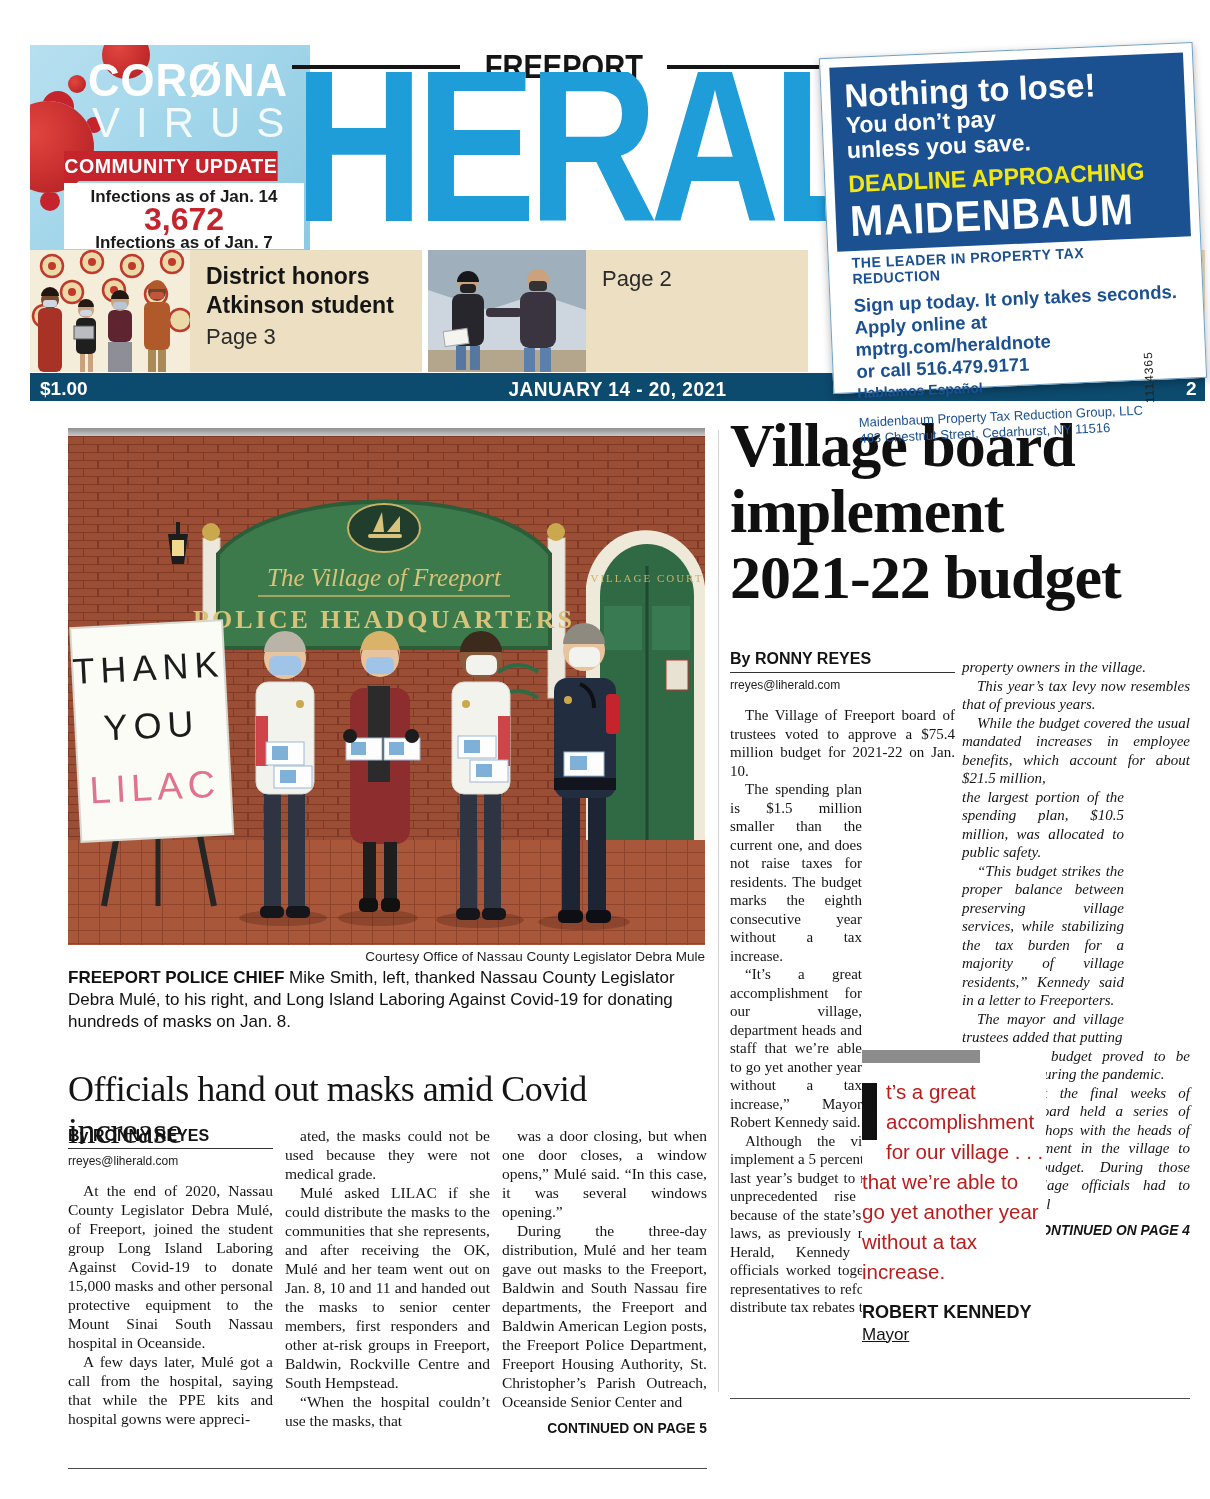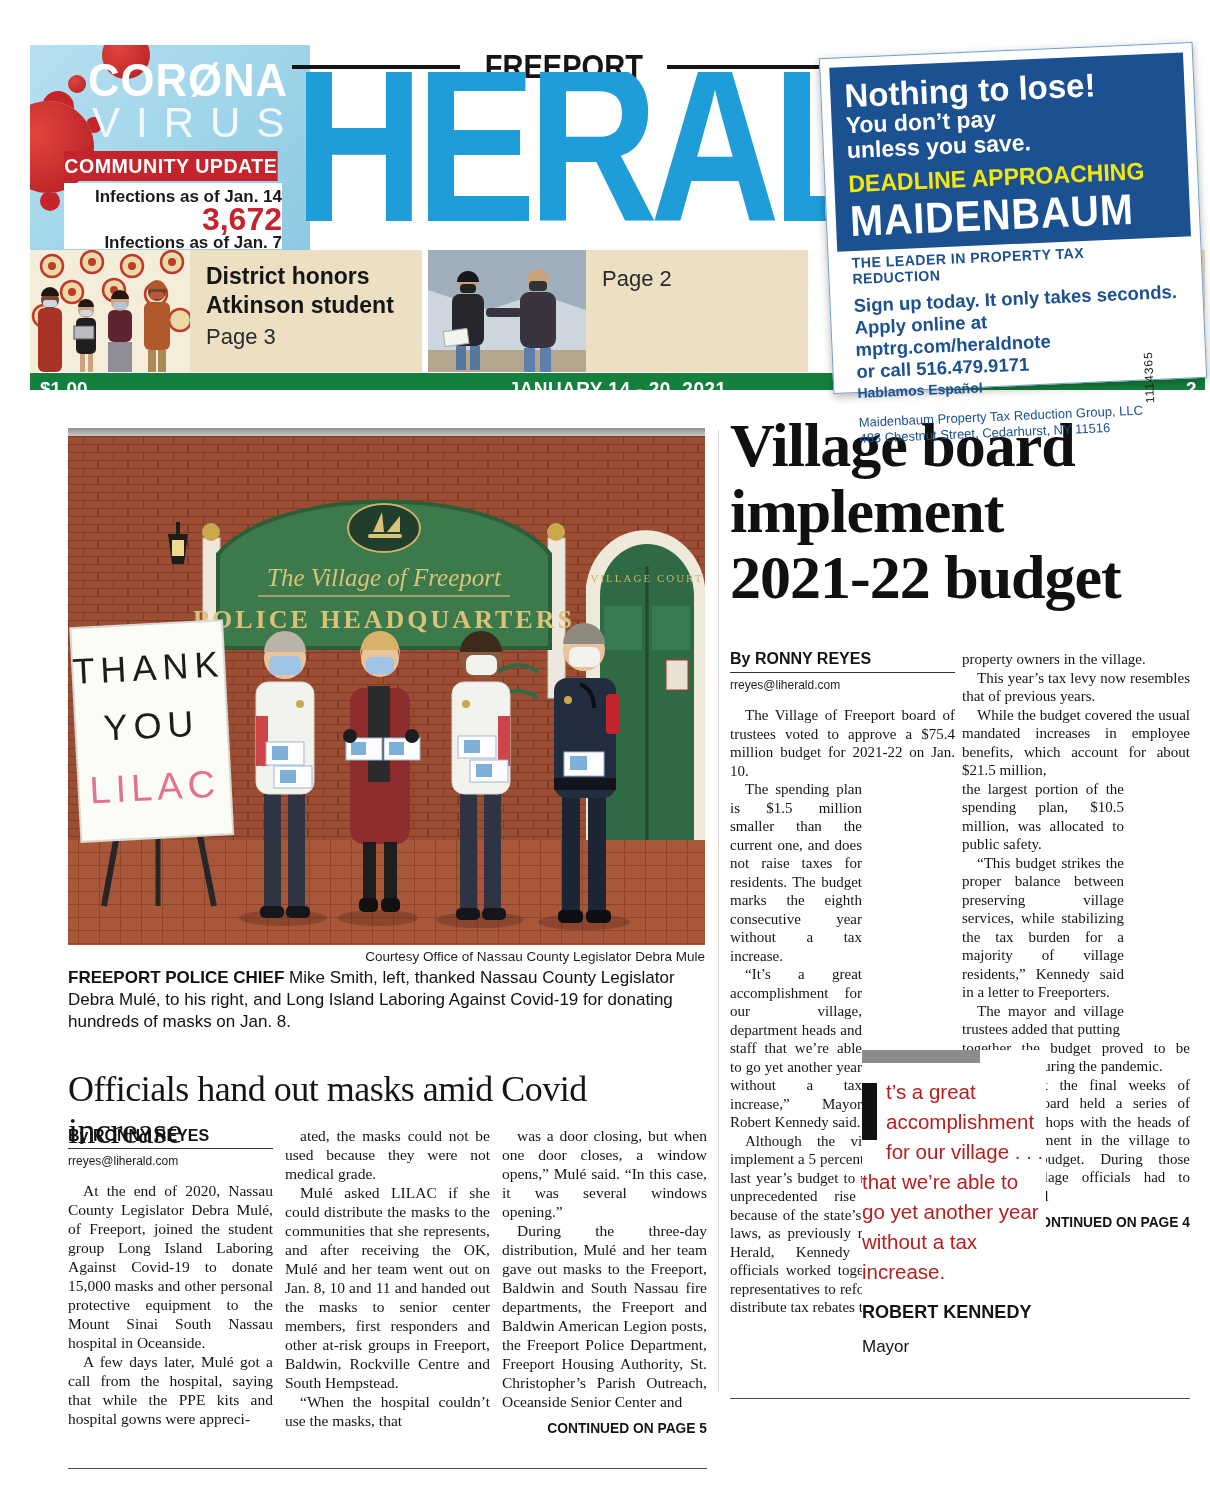--- a/index.html
+++ b/index.html
@@ -6,35 +6,35 @@
   #page{position:relative;width:1210px;height:1499px;background:#ffffff;margin:0 auto;
         font-family:"Liberation Sans",sans-serif;color:#1a1a1a;overflow:hidden;}
   .abs{position:absolute;}
   .serif{font-family:"Liberation Serif",serif;}
   
   .corona{left:30px;top:45px;width:280px;height:207px;background:linear-gradient(135deg,#b7e0f0 0%,#9fd4e9 55%,#8cc9e2 100%);overflow:hidden;}
   .virus{border-radius:50%;background:radial-gradient(circle at 35% 35%,#e2453f,#b01c20);}
   .corona-title{left:58px;top:8px;font-weight:bold;font-size:46px;color:#fff;letter-spacing:1px;transform:scaleX(.95);transform-origin:left top;}
   .corona-sub{left:62px;top:54px;font-size:42px;color:#f2fafd;letter-spacing:16px;font-weight:normal;}
   .corona-banner{left:34px;top:106px;width:218px;height:30px;background:#c5242c;color:#fff;font-weight:bold;font-size:20px;text-align:center;line-height:30px;letter-spacing:.5px;transform:scaleX(.98);transform-origin:left top;}
-  .corona-stats{left:34px;top:138px;width:218px;height:62px;background:#fff;text-align:right;padding-top:4px;}
+  .corona-stats{left:34px;top:138px;width:240px;height:62px;background:#fff;text-align:center;padding-top:4px;}
   .stat-label{font-weight:bold;font-size:17px;line-height:19px;}
   .stat-red{color:#c5242c;font-weight:bold;font-size:32px;line-height:27px;}
   
   .kicker-row{left:292px;top:52px;width:543px;height:30px;display:flex;align-items:center;}
   .kicker-line{flex:1;height:4px;background:#151515;}
   .kicker-word{font-weight:bold;font-size:33px;letter-spacing:0;margin:0 14px;transform:scaleX(.88);color:#151515;}
   .herald-clip{left:288px;top:72px;width:547px;height:178px;overflow:hidden;}
   .herald-word{position:absolute;left:6px;top:-58px;font-weight:bold;font-size:225px;color:#1f9dd9;letter-spacing:-10px;transform:scaleX(.80);transform-origin:left top;white-space:nowrap;}
   
   .teaser-box{background:#ecdfc2;padding:12px 6px 0 16px;}
   .teaser-title{font-weight:bold;font-size:23px;line-height:29px;color:#151515;}
   .teaser-page{font-size:22px;line-height:30px;color:#2a2a2a;margin-top:2px;}
   
-  .datebar{left:30px;top:373px;width:1175px;height:17px;background:#15803d;color:#fff;}
+  .datebar{left:30px;top:373px;width:1175px;height:28px;background:#0c4a6e;color:#fff;}
   .price{left:10px;top:5px;font-weight:bold;font-size:19px;}
   .dateline{left:0;top:5px;width:100%;text-align:center;font-weight:bold;font-size:20px;letter-spacing:.5px;transform:scaleX(.95);}
   
   .ad-card{left:826px;top:50px;width:372px;height:334px;background:#fff;border:1px solid #6fa0c4;box-shadow:0 3px 8px rgba(0,0,0,.3);transform:rotate(-2.5deg);z-index:5;}
   .ad-navy{margin:9px 9px 0 9px;background:#1b5091;color:#fff;padding:12px 14px 8px 14px;}
   .ad-headline{font-weight:bold;font-size:33px;line-height:34px;}
   .ad-sub{font-weight:bold;font-size:23px;line-height:25px;}
   .ad-deadline{font-weight:bold;font-size:24px;line-height:30px;color:#f2e713;margin-top:6px;transform:scaleX(.96);transform-origin:left top;}
   .ad-brand{font-weight:bold;font-size:43px;line-height:44px;letter-spacing:1px;transform:scaleX(.92);transform-origin:left top;}
   .ad-white{margin:0 9px;color:#1b5091;padding:4px 14px 0 14px;}
@@ -60,21 +60,21 @@
   .continued{font-weight:bold;font-size:14.5px;text-align:right;font-family:"Liberation Sans",sans-serif;margin-top:8px;transform:scaleX(.95);transform-origin:right top;}
   .hrule{background:#4a4a4a;height:1px;}
   
   .r-headline{left:730px;top:412px;width:470px;font-weight:bold;font-size:62px;line-height:66px;letter-spacing:-1px;color:#101010;}
   
   .pq{left:132px;top:400px;width:184px;background:#fff;}
   .pq-bar{width:118px;height:13px;background:#8c8c8c;margin-bottom:14px;}
   .pq-drop{float:left;width:15px;height:57px;background:#111;margin:6px 9px 0 0;}
   .pq-text{font-size:20.5px;line-height:30px;color:#b91c1c;}
   .pq-attr{font-weight:bold;font-size:19px;margin-top:16px;transform:scaleX(.95);transform-origin:left top;}
-  .pq-role{font-size:17px;margin-top:16px;}
+  .pq-role{font-size:17px;margin-top:4px;text-decoration:underline;}
   .narrowA{width:132px;}
   .narrowB{width:162px;margin-left:auto;}
 </style>
 </head>
 <body>
 
 <div id="page">
 
   <div class="abs corona">
     <div class="abs virus" style="left:-28px;top:56px;width:92px;height:92px;box-shadow:10px -40px 0 -30px #c5242c,46px -22px 0 -38px #c5242c,2px 54px 0 -36px #c5242c;"></div>
@@ -389,21 +389,21 @@
     <div class="abs" style="left:0;top:0;width:225px;">
       <div class="byline" style="font-family:'Liberation Sans',sans-serif;">By RONNY REYES</div>
       <div class="bymail" style="font-family:'Liberation Sans',sans-serif;">rreyes@liherald.com</div>
       <div style="height:12px;"></div>
       <p>The Village of Freeport board of trustees voted to approve a $75.4 million budget for 2021-22 on Jan. 10.</p>
       <p class="narrowA">The spending plan is $1.5 million smaller than the current one, and does not raise taxes for residents. The budget marks the eighth consecutive year without a tax increase.</p>
       <p class="narrowA">“It’s a great accomplishment for our village, department heads and staff that we’re able to go yet another year without a tax increase,” Mayor Robert Kennedy said.</p>
       <p>Although the village had to implement a 5 percent tax increase in last year’s budget to make up for an unprecedented rise in expenses because of the state’s new discovery laws, as previously reported by the Herald, Kennedy and village officials worked together with state representatives to reform the law and distribute tax rebates to</p>
     </div>
 
-    <div class="abs" style="left:232px;top:0;width:228px;">
+    <div class="abs" style="left:232px;top:8px;width:228px;font-style:italic;">
       <p style="text-indent:0;">property owners in the village.</p>
       <p>This year’s tax levy now resembles that of previous years.</p>
       <p>While the budget covered the usual mandated increases in employee benefits, which account for about $21.5 million,</p>
       <p class="narrowB" style="text-indent:0;">the largest portion of the spending plan, $10.5 million, was allocated to public safety.</p>
       <p class="narrowB">“This budget strikes the proper balance between preserving village services, while stabilizing the tax burden for a majority of village residents,” Kennedy said in a letter to Freeporters.</p>
       <p class="narrowB">The mayor and village trustees added that putting</p>
       <p style="text-indent:0;">together the budget proved to be challenging during the pandemic.</p>
       <p>Throughout the final weeks of 2020, the board held a series of budget workshops with the heads of every department in the village to draft the budget. During those sessions, village officials had to account for all</p>
       <div class="continued">CONTINUED ON PAGE 4</div>
     </div>

